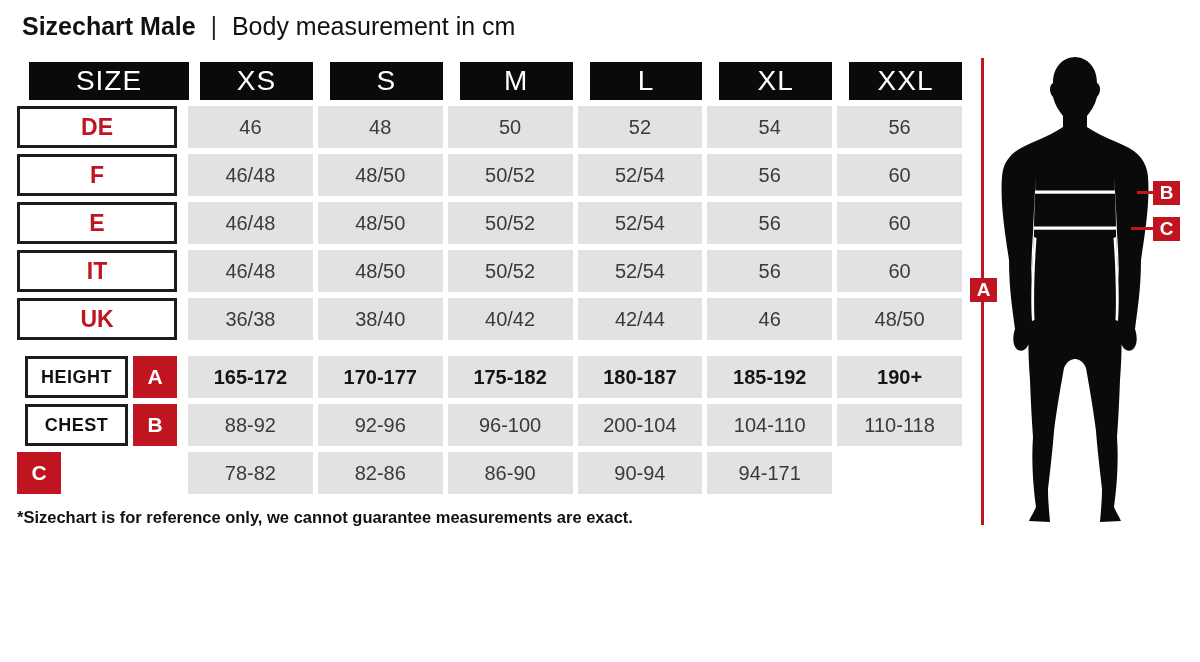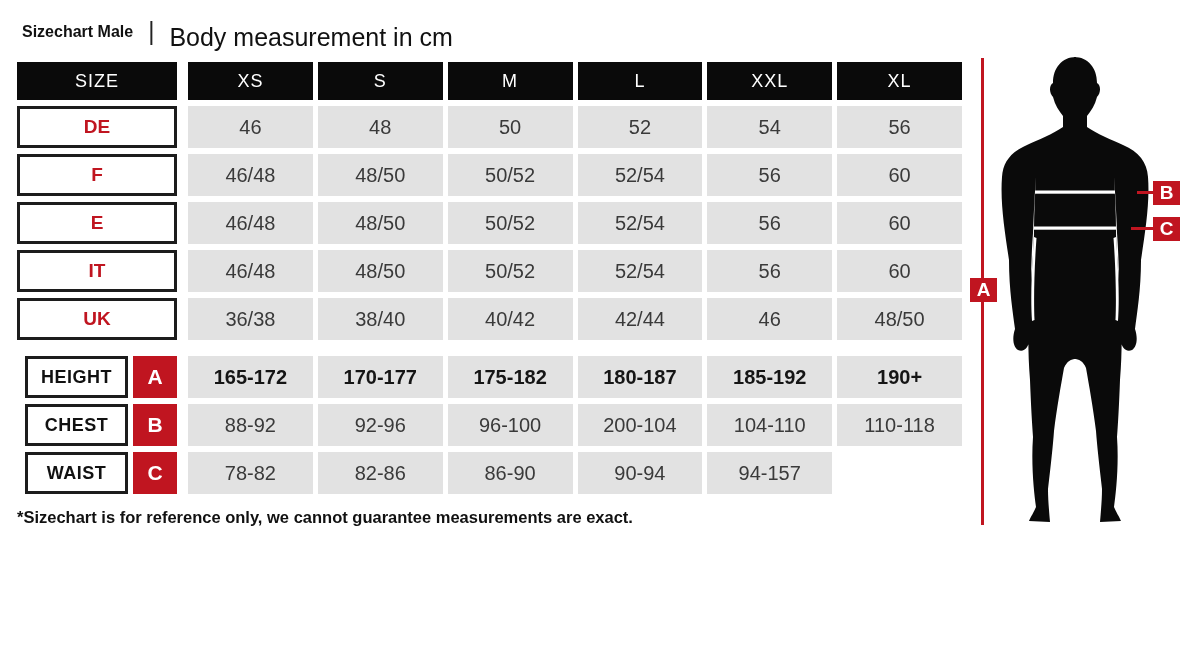--- a/index.html
+++ b/index.html
@@ -2,32 +2,32 @@
 <html><head>
 <meta charset="utf-8">
 <style>
   html,body{margin:0;padding:0;}
   body{
     width:1200px;height:662px;background:#ffffff;position:relative;overflow:hidden;
     font-family:"Liberation Sans", sans-serif;
     --accent-red:#c01520; --cell-gray:#e2e2e2; --box-black:#0a0a0a; --value-gray:#3a3a3a;
   }
   .title{position:absolute;left:22px;top:12px;display:flex;align-items:center;white-space:nowrap;}
-  .title .main{font-size:16px;font-weight:bold;color:#111;}
+  .title .main{font-size:25px;font-weight:bold;color:#111;}
   .title .divider{font-size:24px;color:#222;margin:0 15px;font-weight:300;transform:scaleY(1.05);}
-  .title .subtitle{font-size:25px;color:#111;font-weight:400;margin-top:11px;}
+  .title .subtitle{font-size:25px;color:#111;font-weight:400;}
 
   .size-table{position:absolute;left:17px;top:62px;width:945px;}
   .trow{display:grid;grid-template-columns:166px repeat(6,1fr);column-gap:5px;height:42px;margin-bottom:6px;}
   .trow.header{height:38px;}
   .hcell{background:var(--box-black);color:#fff;display:flex;align-items:center;justify-content:center;
-         font-size:18px;letter-spacing:1px;}
+         font-size:28px;letter-spacing:1px;margin-left:12px;}
   .rlabel{width:160px;box-sizing:border-box;background:#fff;border:3px solid #1c1c1c;
           display:flex;align-items:center;justify-content:center;
-          color:var(--accent-red);font-weight:bold;font-size:19px;}
+          color:var(--accent-red);font-weight:bold;font-size:23px;}
   .cell{background:var(--cell-gray);color:var(--value-gray);display:flex;align-items:center;justify-content:center;font-size:20px;text-align:center;}
   .cell.strong{font-weight:bold;color:#151515;}
   .section-gap{height:10px;}
   .mgroup{width:160px;display:flex;column-gap:5px;}
   .mlabel{flex:1;box-sizing:border-box;background:#fff;border:3px solid #1c1c1c;
           display:flex;align-items:center;justify-content:center;
           color:#111;font-weight:bold;font-size:18px;letter-spacing:.5px;margin-left:8px;}
   .badge{width:44px;box-sizing:border-box;background:var(--accent-red);color:#fff;
          display:flex;align-items:center;justify-content:center;font-weight:bold;font-size:21px;}
   .footnote{margin-top:14px;font-size:16.5px;font-weight:bold;color:#111;}
@@ -54,22 +54,22 @@
 </div>
 
 <div class="size-table">
 
   <div class="trow header">
     <div class="hcell" style="width:160px;box-sizing:border-box;">SIZE</div>
     <div class="hcell">XS</div>
     <div class="hcell">S</div>
     <div class="hcell">M</div>
     <div class="hcell">L</div>
+    <div class="hcell">XL</div>
     <div class="hcell">XXL</div>
-    <div class="hcell">XL</div>
   </div>
 
   <div class="trow">
     <div class="rlabel">DE</div>
     <div class="cell">46</div>
     <div class="cell">48</div>
     <div class="cell">50</div>
     <div class="cell">52</div>
     <div class="cell">54</div>
     <div class="cell">56</div>
@@ -138,28 +138,27 @@
     <div class="cell">88-92</div>
     <div class="cell">92-96</div>
     <div class="cell">96-100</div>
     <div class="cell">200-104</div>
     <div class="cell">104-110</div>
     <div class="cell">110-118</div>
   </div>
 
   <div class="trow">
     <div class="mgroup">
-      <div class="mlabel">WAIST</div>
       <div class="badge">C</div>
     </div>
     <div class="cell">78-82</div>
     <div class="cell">82-86</div>
     <div class="cell">86-90</div>
     <div class="cell">90-94</div>
-    <div class="cell">94-157</div>
+    <div class="cell">94-171</div>
   </div>
 
   <div class="footnote">*Sizechart is for reference only, we cannot guarantee measurements are exact.</div>
 </div>
 
 <div class="figure">
   <div class="aline"></div>
 
   <svg class="sil" width="150" height="470" viewBox="0 0 150 470">
     <g id="halfman" fill="#0a0a0a">

